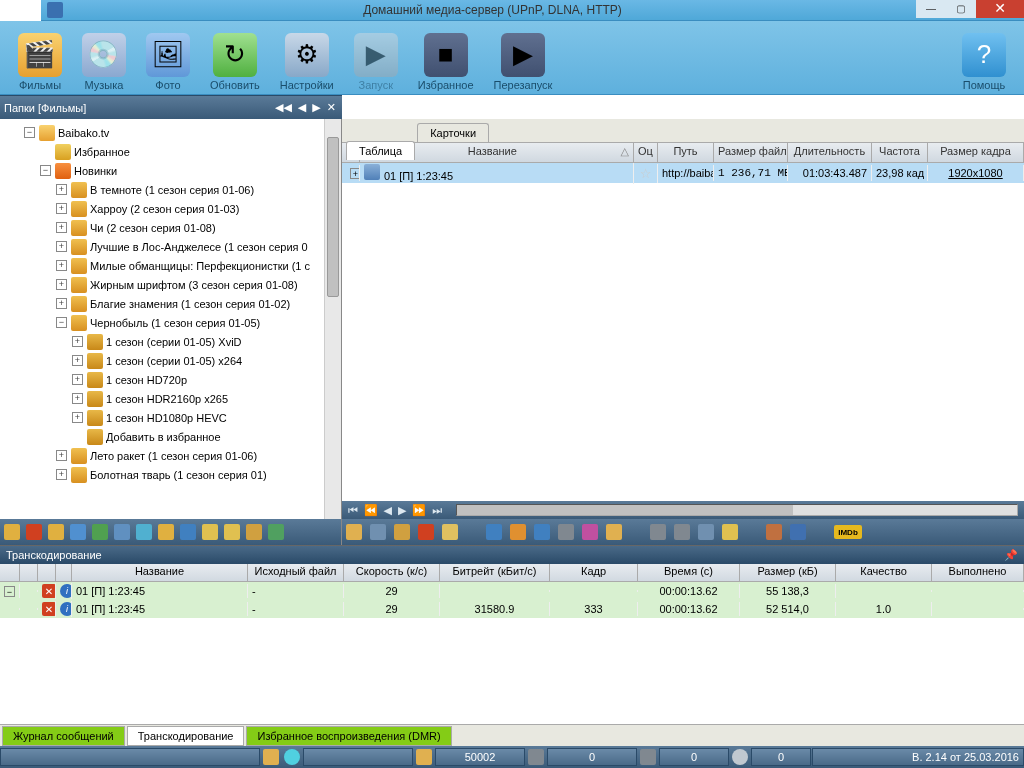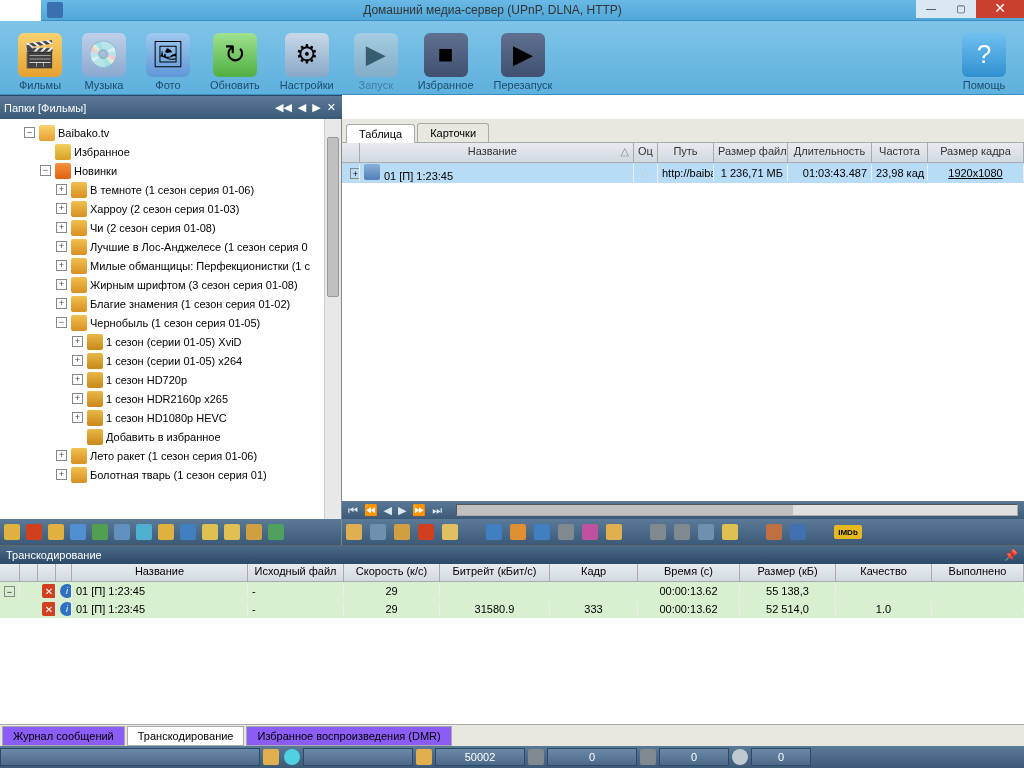--- a/index.html
+++ b/index.html
@@ -59,21 +59,21 @@
 .scrollbar-v { position: absolute; right: 0; top: 0; bottom: 0; width: 17px; background: #e8e8e8; border-left: 1px solid #ccc; }
 .scrollbar-v .thumb { position: absolute; left: 2px; right: 2px; background: #c0c0c0; border: 1px solid #999; border-radius: 2px; }
 
 
 .iconbar { height: 26px; background: linear-gradient(#5a7a98,#3a5a78); display: flex; align-items: center; padding: 0 4px; gap: 6px; }
 .iconbar .ib { width: 16px; height: 16px; border-radius: 2px; cursor: pointer; }
 
 
 .tabs { height: 24px; background: #e8e8e0; display: flex; align-items: flex-end; padding: 2px 4px 0 4px; border-bottom: 1px solid #aaa; }
 .tab { padding: 3px 12px; border: 1px solid #aaa; border-bottom: none; background: #e8e8e0; margin-right: 2px; border-radius: 3px 3px 0 0; cursor: pointer; }
-.tab.active { background: #fff; position: relative; top: 1px; }
+.tab.active { background: #fff; position: relative; top: 18px; }
 
 
 .grid-wrap { flex: 1; display: flex; flex-direction: column; background: #fff; min-height: 0; }
 .grid-head { display: flex; height: 20px; background: linear-gradient(#e8ecf0,#d0d8e0); border-bottom: 1px solid #aaa; }
 .grid-head .gh { border-right: 1px solid #aaa; padding: 2px 4px; text-align: center; overflow: hidden; white-space: nowrap; color: #333; }
 .grid-body { flex: 1; overflow: hidden; }
 .grid-row { display: flex; height: 20px; align-items: center; background: #b8dcf5; }
 .grid-row .gc { border-right: 1px solid #eee; padding: 2px 4px; overflow: hidden; white-space: nowrap; }
 .grid-row .gc.r { text-align: right; }
 .grid-row .gc.c { text-align: center; }
@@ -102,21 +102,21 @@
 .transgrid-body { height: 142px; background: #fff; overflow: auto; }
 .transgrid-row { display: flex; height: 18px; align-items: center; background: #d8f0d0; }
 .transgrid-row .tc { border-right: 1px solid #eee; padding: 1px 4px; overflow: hidden; text-align: center; }
 .transgrid-row .tc.l { text-align: left; }
 .transgrid-row .rexp { width: 11px; height: 11px; border: 1px solid #888; display: inline-flex; align-items: center; justify-content: center; font-size: 9px; }
 .redx { width: 14px; height: 14px; background: #d04020; color: #fff; display: inline-flex; align-items: center; justify-content: center; font-size: 10px; border-radius: 2px; }
 .infoi { width: 14px; height: 14px; background: #3070c0; color: #fff; display: inline-flex; align-items: center; justify-content: center; font-size: 9px; border-radius: 7px; font-style: italic; }
 
 
 .btmtabs { height: 22px; background: #e8e8e0; display: flex; align-items: center; border-top: 1px solid #aaa; padding: 0 2px; }
-.btmtab { padding: 3px 10px; border: 1px solid #aaa; background: #8b5cf6; margin-right: 2px; cursor: pointer; }
+.btmtab { padding: 3px 10px; border: 1px solid #aaa; background: #84cc16; margin-right: 2px; cursor: pointer; }
 .btmtab.active { background: #fff; }
 
 
 .statusbar { height: 22px; background: linear-gradient(#5a7a98,#3a5a78); display: flex; align-items: center; color: #fff; gap: 1px; }
 .statusbar .sseg { height: 18px; background: linear-gradient(#6a8aa8,#4a6a88); border: 1px solid #2a4a68; display: flex; align-items: center; justify-content: center; padding: 0 4px; }
 .statusbar .sicon { width: 16px; height: 16px; border-radius: 2px; margin: 0 2px; }
 </style>
 </head>
 <body>
 
@@ -319,21 +319,21 @@
         <div class="gh" style="width:84px;">Длительность</div>
         <div class="gh" style="width:56px;">Частота</div>
         <div class="gh" style="flex:1;">Размер кадра</div>
       </div>
       <div class="grid-body">
         <div class="grid-row">
           <div class="gc" style="width:18px;"><span class="exp">+</span></div>
           <div class="gc" style="flex:0 0 274px;"><span class="ficon"></span><span>01 [П] 1:23:45</span></div>
           <div class="gc c" style="width:24px;"><span class="star">☆</span></div>
           <div class="gc" style="width:56px;">http://baiba</div>
-          <div class="gc r" style="width:74px;">1 236,71 МБ</div>
+          <div class="gc r" style="width:74px;font-family:Liberation Mono, monospace;">1 236,71 МБ</div>
           <div class="gc r" style="width:84px;">01:03:43.487</div>
           <div class="gc r" style="width:56px;">23,98 кад</div>
           <div class="gc c" style="flex:1;text-decoration:underline;">1920x1080</div>
         </div>
       </div>
       <div class="gridnav">
         <span>⏮</span>
         <span>⏪</span>
         <span>◀</span>
         <span>▶</span>
@@ -437,13 +437,14 @@
   <div class="sicon" style="background:#50d0e0;border-radius:50%;"></div>
   <div class="sseg" style="width:110px;"></div>
   <div class="sicon" style="background:#e0b050;"></div>
   <div class="sseg" style="width:90px;">50002</div>
   <div class="sicon" style="background:#808890;"></div>
   <div class="sseg" style="width:90px;">0</div>
   <div class="sicon" style="background:#808890;"></div>
   <div class="sseg" style="width:70px;">0</div>
   <div class="sicon" style="background:#c0c8d0;border-radius:50%;"></div>
   <div class="sseg" style="width:60px;">0</div>
+  <div class="sseg" style="flex:1;justify-content:flex-end;">В. 2.14 от 25.03.2016</div>
 </div>
 
 </body></html>

